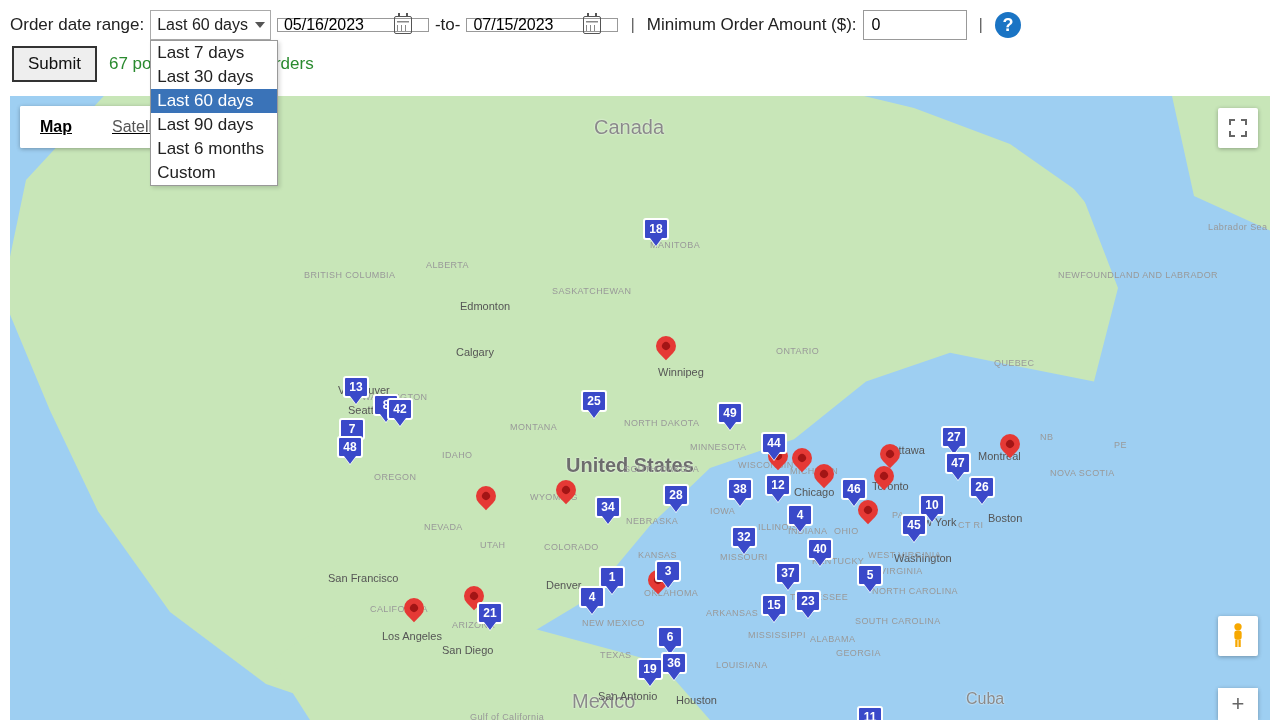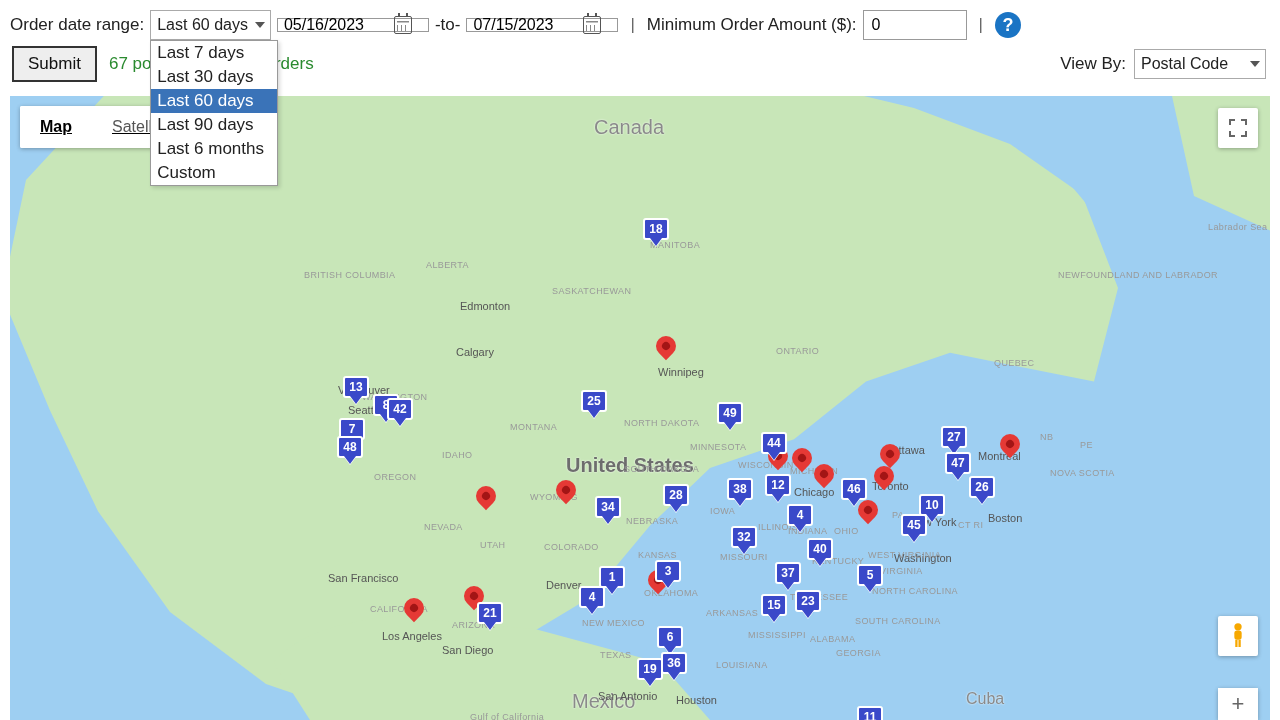--- a/index.html
+++ b/index.html
@@ -237,29 +237,20 @@
   <span class="label">Minimum Order Amount ($):</span>
   <input class="min-input" value="0" style="">
   <span class="pipe">|</span>
   <span class="help">?</span>
 </div>
 
 <div class="row2">
   <button class="submit">Submit</button>
   <span class="result-text">67 postal codes | 89 orders</span>
   <span class="spacer"></span>
-  <span class="viewby">
-    <span>View By:</span>
-    <span class="sel-wrap">
-      <span class="sel">
-        <span>Postal Code</span>
-      </span>
-      <span class="sel-caret"></span>
-    </span>
-  </span>
 </div>
 
 <div class="map-wrap">
   <div class="map-bg">
     <div class="land a"></div>
     <div class="land mex"></div>
     <div class="land green"></div>
   </div>
 
   <div class="country-lbl" style="left:584px;top:20px;font-size:20px">Canada</div>
@@ -328,21 +319,21 @@
       <div class="state-lbl" style="left: 802px; top: 460px;">KENTUCKY</div>
       <div class="state-lbl" style="left: 858px; top: 454px;">WEST VIRGINIA</div>
       <div class="state-lbl" style="left: 870px; top: 470px;">VIRGINIA</div>
       <div class="state-lbl" style="left: 748px; top: 426px;">ILLINOIS</div>
       <div class="state-lbl" style="left: 778px; top: 430px;">INDIANA</div>
       <div class="state-lbl" style="left: 824px; top: 430px;">OHIO</div>
       <div class="state-lbl" style="left: 780px; top: 370px;">MICHIGAN</div>
       <div class="state-lbl" style="left: 728px; top: 364px;">WISCONSIN</div>
       <div class="state-lbl" style="left: 882px; top: 414px;">PA</div>
       <div class="state-lbl" style="left: 1030px; top: 336px;">NB</div>
-      <div class="state-lbl" style="left: 1070px; top: 344px;">PE</div>
+      <div class="state-lbl" style="left: 1104px; top: 344px;">PE</div>
       <div class="state-lbl" style="left: 948px; top: 424px;">CT RI</div>
       <div class="state-lbl" style="left: 460px; top: 616px;">Gulf of California</div>
     </div>
   <div id="pins">
       <div class="pin" style="left: 656px; top: 260px;"></div>
       <div class="pin" style="left: 476px; top: 410px;"></div>
       <div class="pin" style="left: 556px; top: 404px;"></div>
       <div class="pin" style="left: 404px; top: 522px;"></div>
       <div class="pin" style="left: 464px; top: 510px;"></div>
       <div class="pin" style="left: 648px; top: 494px;"></div>

